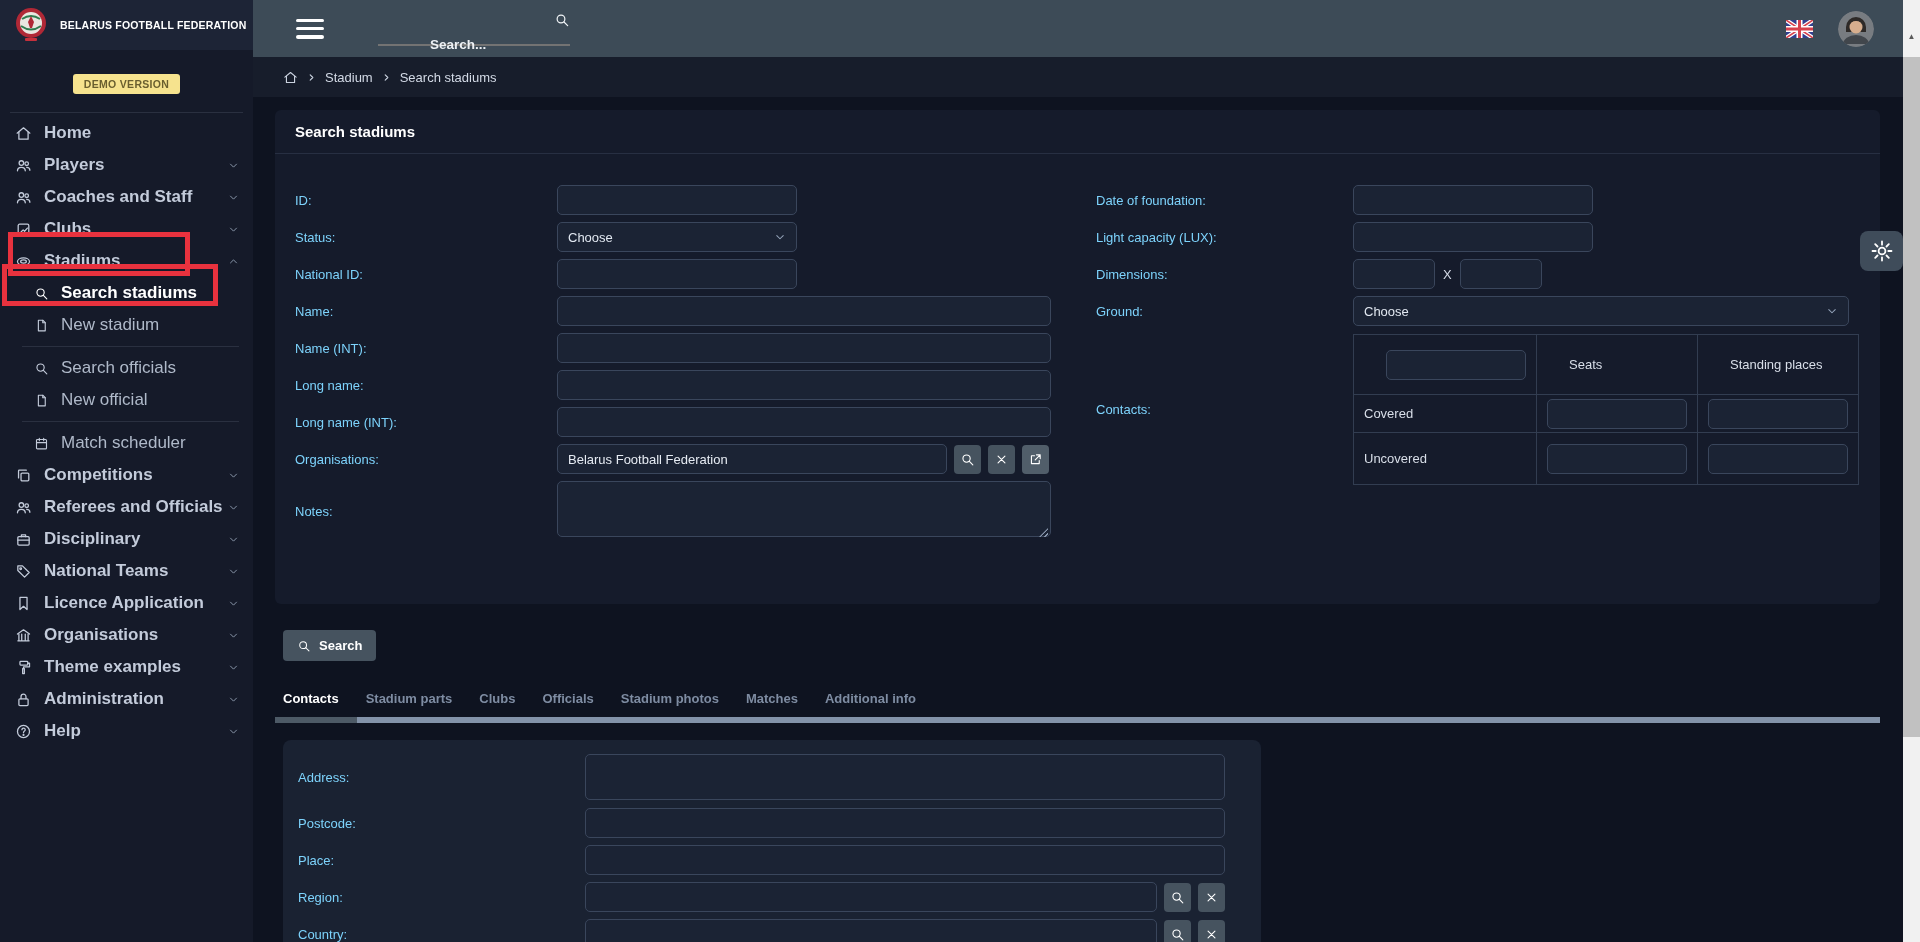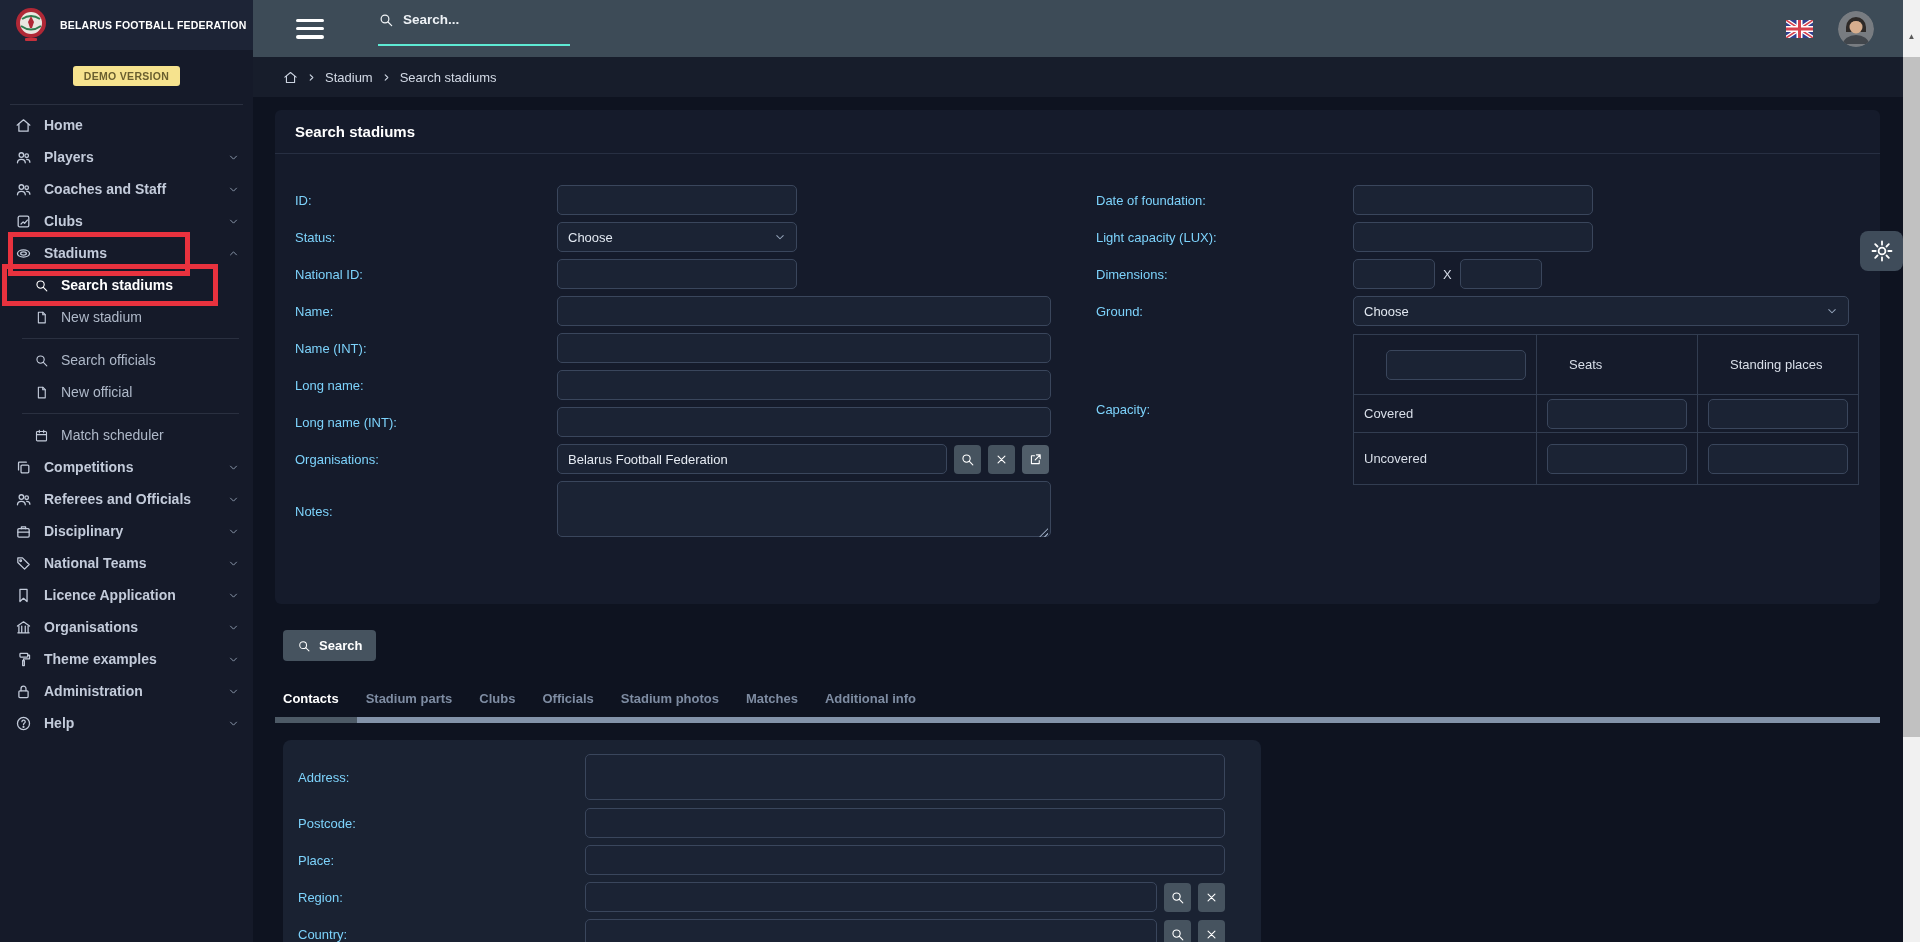--- a/index.html
+++ b/index.html
@@ -5,47 +5,47 @@
   * { margin:0; padding:0; box-sizing:border-box; }
   html,body { width:1920px; height:942px; overflow:hidden; background:#0E1320;
     font-family:"Liberation Sans", sans-serif; }
   .icon svg { width:100%; height:100%; display:block; }
   .icon { display:inline-block; color:#C3CBDA; }
 
   
   #sidebar { position:absolute; left:0; top:0; width:253px; height:942px; background:#151A29; z-index:2; }
   #sidebar-head { height:50px; background:#1D2436; display:flex; align-items:center; padding-left:12px; gap:10px; }
   #org-name { color:#FFFFFF; font-size:10.5px; font-weight:bold; letter-spacing:.2px; }
-  #badge-row { text-align:center; margin-top:16px; }
+  #badge-row { text-align:center; margin-top:24px; }
   #demo-badge { display:inline-block; background:#F6E38E; color:#6A5F2F; font-size:10.5px; font-weight:bold;
     padding:4px 11px; border-radius:3px; letter-spacing:.3px; }
   .side-divider { border-top:1px solid #2A3040; margin:18px 10px 4px 10px; }
   #menu { list-style:none; margin-top:2px; }
   .sitem { position:relative; height:32px; display:flex; align-items:center; padding-left:15px; gap:12px; cursor:pointer; }
   .sitem .icon { width:17px; height:17px; flex:0 0 17px; }
-  .slabel { font-size:14px; font-weight:bold; color:#C3CBDA; white-space:nowrap;text-align:center; }
+  .slabel { font-size:17px; font-weight:bold; color:#C3CBDA; white-space:nowrap;text-align:center; }
   .sitem.sub { padding-left:34px; }
   .sitem.sub .icon { width:15px; height:15px; flex:0 0 15px; }
   .sitem.sub .slabel { font-weight:normal; color:#AFB9C9; }
   .sitem.active .slabel { font-weight:bold; color:#FFFFFF; }
   .sitem.active .icon { color:#FFFFFF; }
   .chev { position:absolute; right:13px; width:13px !important; height:13px !important; color:#8A97AB; }
   li.sep { border-top:1px solid #2A3040; margin:5px 14px 5px 22px; height:0; list-style:none; }
   .anno-box { position:absolute; border:5px solid #E8323E; z-index:6; pointer-events:none; }
   #anno-stadiums { left:8px; top:232px; width:182px; height:44px; }
   #anno-search-stadiums { left:2px; top:264px; width:216px; height:42px; }
 
   
   #topbar { position:absolute; left:253px; top:0; width:1650px; height:57px; background:#3D4B57;
     display:flex; align-items:center; }
   #hamburger { margin-left:43px; width:28px; height:20px; display:flex; flex-direction:column;
     justify-content:space-between; cursor:pointer; }
   #hamburger span { display:block; height:3.5px; background:#FFFFFF; border-radius:2px; }
-  #searchbox { margin-left:54px; width:192px; height:34px; border-bottom:2px solid #5eead4;
-    display:flex; align-items:flex-start; gap:9px; }
+  #searchbox { margin-left:54px; width:192px; height:34px; border-bottom:2px solid #737373;
+    display:flex; align-items:flex-end; gap:9px;flex-direction:column; }
   #searchbox .icon { width:16px; height:16px; color:#F2F5F8; }
   #topbar-search-input { background:transparent; border:none; outline:none; color:#FFFFFF;
     font-size:13.5px; font-weight:bold; width:140px; font-family:"Liberation Sans", sans-serif; }
   #topbar-search-input::placeholder { color:#EDF1F5; opacity:1; }
   #flag { position:absolute; right:90px; top:20px; width:27px; height:18px; cursor:pointer; }
   #avatar { position:absolute; right:29px; top:11px; width:36px; height:36px; border-radius:50%;
     overflow:hidden; cursor:pointer; }
 
   
   #breadcrumb { position:absolute; left:253px; top:57px; width:1650px; height:40px; background:#171D2B;
@@ -547,21 +547,21 @@
         <div class="inp sel" style="width:496px">
           <span>Choose</span>
           <span class="icon">
               <svg viewBox="0 0 24 24" fill="none" stroke="currentColor" stroke-width="1.8" stroke-linecap="round" stroke-linejoin="round">
                 <path d="M6.5 9.5 12 15l5.5-5.5"></path>
               </svg>
             </span>
         </div>
       </div>
       <div class="cap-row">
-        <label class="flabel">Capacity:</label>
+        <label class="flabel">Contacts:</label>
         <table id="capacity-table">
           <tbody>
               <tr>
             <td><input class="inp cap-inp" style=""></td>
             <td>Seats</td>
             <td>Standing places</td>
           </tr>
           <tr>
             <td>Covered</td>
             <td><input class="inp cap-inp" style=""></td>

